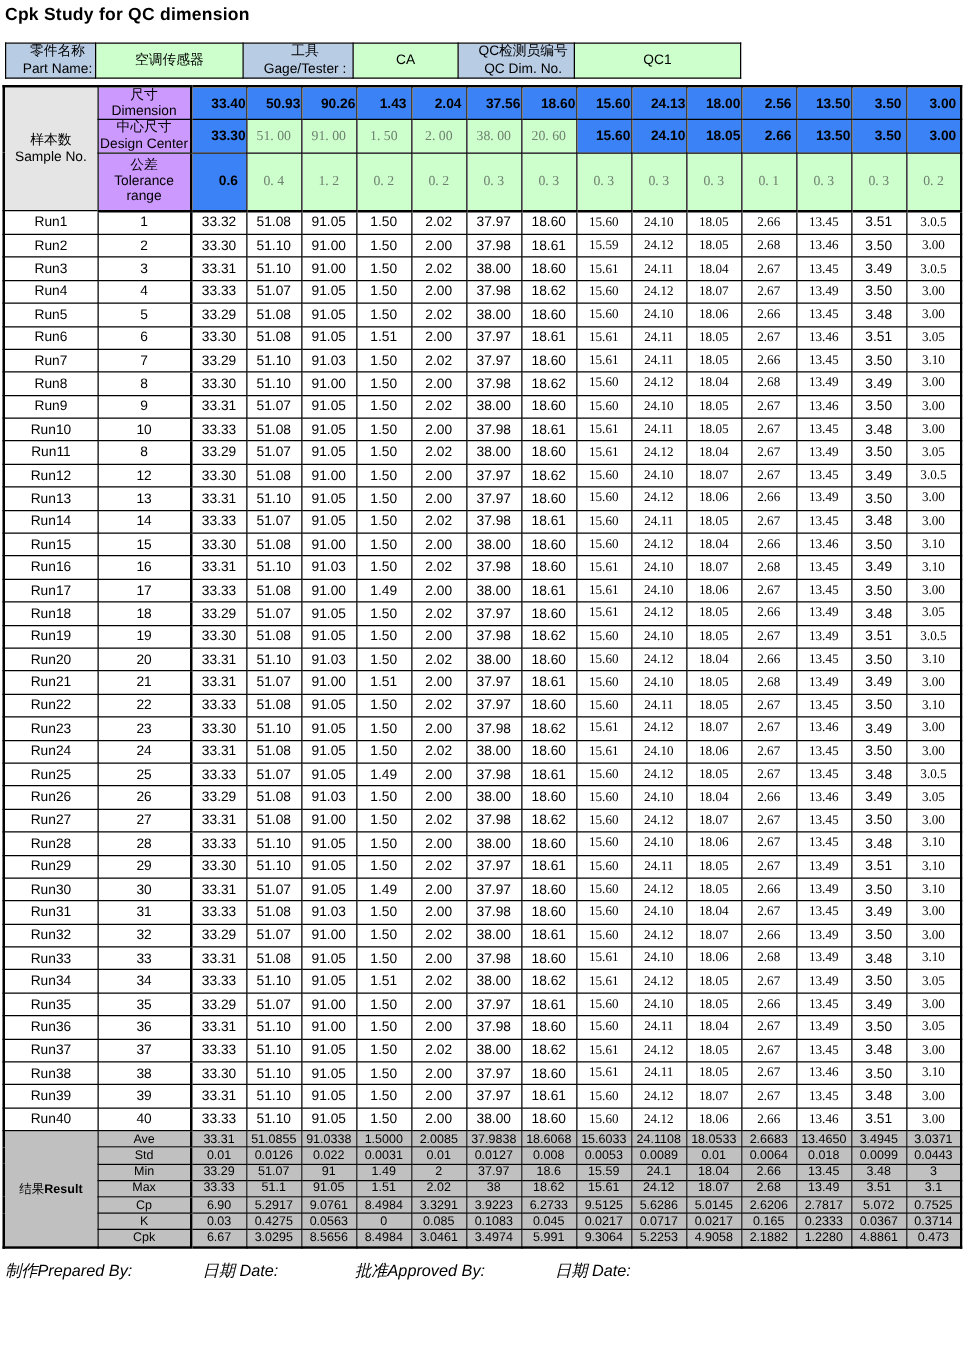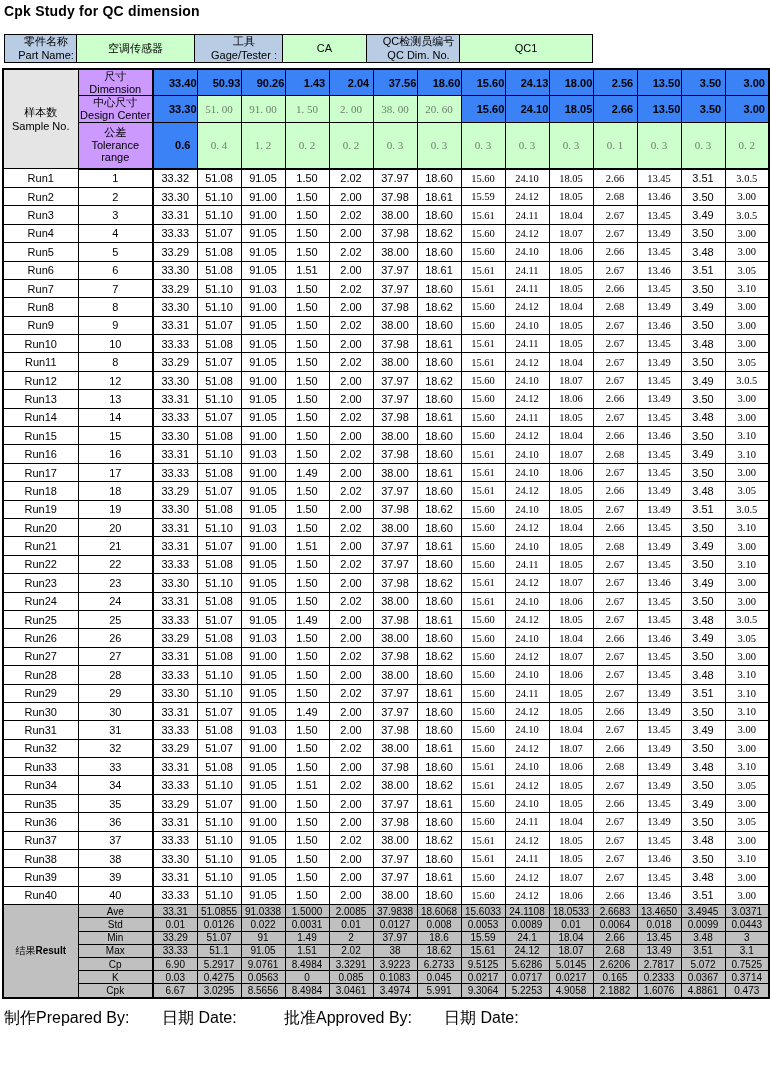--- a/index.html
+++ b/index.html
@@ -31,21 +31,21 @@
   .spec-g { background:#ccffcc; color:#6f7f6f; font-family:"Liberation Serif", serif; font-size:10.5px;margin-top:28px; }
   .colr { border-right:2px solid #000 !important; }
   .run td { height:17.4px; background:#fff; }
   .run td.ser { font-family:"Liberation Serif", serif; font-size:10.5px; }
   .res td { height:12.2px; background:#c0c0c0; font-size:10px; }
   .res.res-first td { border-top:1px solid #a21caf; }
   .res-merged { font-size:11px; }
   .res-merged b { font-weight:bold; }
 
   
-  .footer { position:relative; margin-top:9px; height:16px; font-size:16px; }
+  .footer { position:relative; margin-top:9px; height:16px; font-size:13px;font-style:italic; }
   .footer span { position:absolute; top:0; white-space:nowrap; }
   .f1 { left:4px; } .f2 { left:162px; } .f3 { left:284px; } .f4 { left:444px; }
 </style>
 </head>
 <body>
 
 <div class="title">Cpk Study for QC dimension</div>
 
 <table class="info">
   <colgroup>
@@ -977,21 +977,21 @@
         <td>3.0295</td>
         <td>8.5656</td>
         <td>8.4984</td>
         <td>3.0461</td>
         <td>3.4974</td>
         <td>5.991</td>
         <td>9.3064</td>
         <td>5.2253</td>
         <td>4.9058</td>
         <td>2.1882</td>
-        <td>1.6076</td>
+        <td>1.2280</td>
         <td>4.8861</td>
         <td>0.473</td>
       </tr>
     </tbody>
 </table>
 
 <div class="footer">
   <span class="f1">制作Prepared By:</span>
   <span class="f2">日期 Date:</span>
   <span class="f3">批准Approved By:</span>

